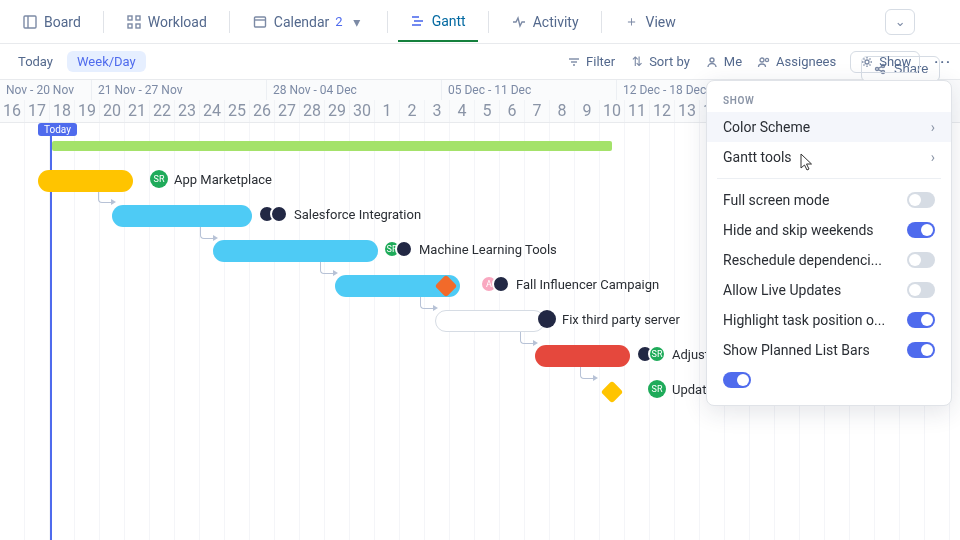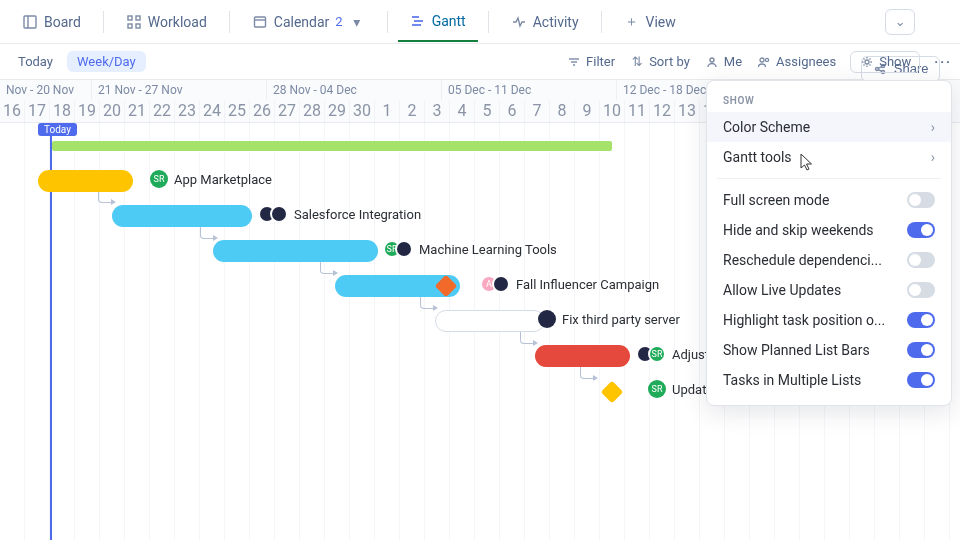--- a/index.html
+++ b/index.html
@@ -410,21 +410,20 @@
   </div>
   <div class="panel-row">
     <span>Highlight task position o...</span>
     <span class="toggle on"></span>
   </div>
   <div class="panel-row">
     <span>Show Planned List Bars</span>
     <span class="toggle on"></span>
   </div>
   <div class="panel-row">
-    <span>Tasks in Multiple Lists</span>
     <span class="toggle on"></span>
   </div>
 </div>
 
 <div class="cursor" style="left:800px; top:153px;">
   <svg width="14" height="18" viewBox="0 0 14 18">
       <path d="M1 1l0 14 3.5-3 2.5 5 2-1-2.5-5 5 0z" fill="#fff" stroke="#333" stroke-width="1"></path>
     </svg>
 </div>
 

